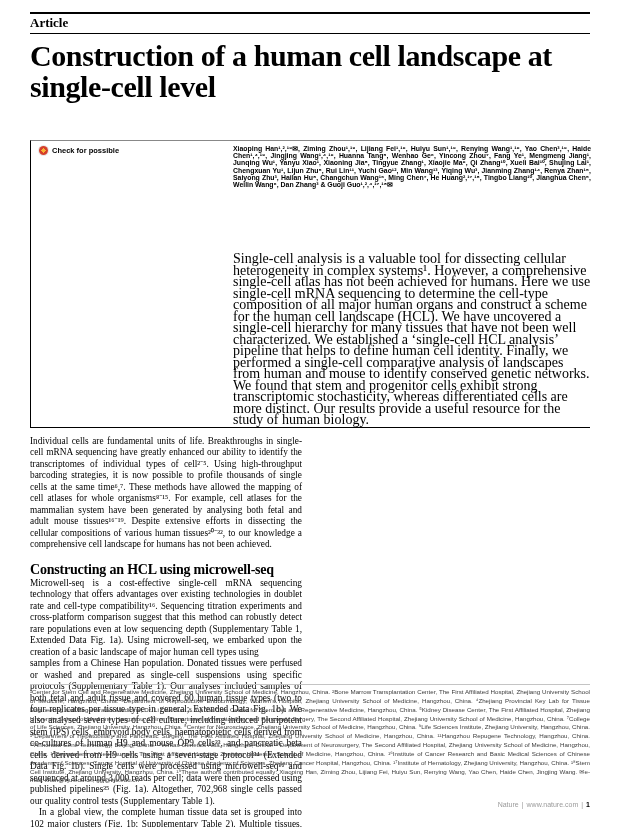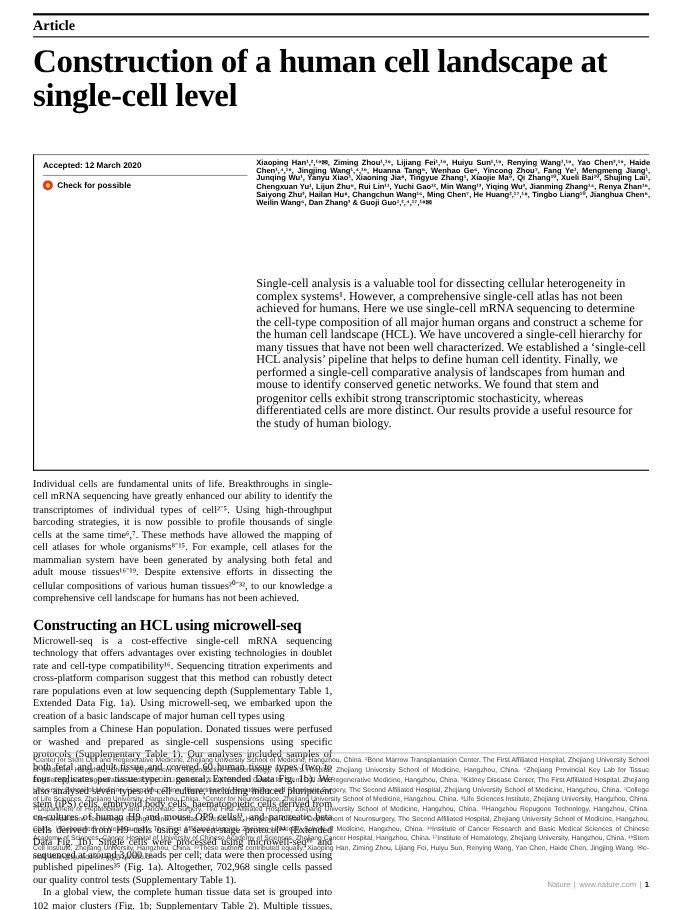--- a/index.html
+++ b/index.html
@@ -24,21 +24,21 @@
                 font-family:"Liberation Sans", sans-serif; font-size:7.5px; font-weight:bold; }
   .meta-row.serif { font-family:"Liberation Serif", serif; font-weight:normal; font-size:8px; }
   .meta-row.last { border-bottom:none; display:flex; align-items:center; gap:4px; }
   .check-icon { display:inline-block; width:9px; height:9px; border-radius:50%;
                 background:radial-gradient(circle at 50% 50%, #f9b233 0 32%, #d43f2a 33% 100%);
                 box-shadow:0 0 0 1px #e8e8e8; flex:0 0 auto; }
   .authors    { position:absolute; left:202px; top:4px; width:358px;
                 font-family:"Liberation Sans", sans-serif; font-weight:bold;
                 font-size:6.9px; line-height:7.2px; text-align:justify; }
   .abstract   { position:absolute; left:202px; top:112px; width:358px;
-                font-size:11px; line-height:11.5px; }
+                font-size:14px; line-height:11.5px; }
 
   .columns    { position:absolute; left:30px; top:436px; width:560px; display:flex; gap:0;flex-direction:column; }
   .col        { width:272px; font-size:9.3px; line-height:11.45px; text-align:justify; }
   .col p      { margin:0; }
   .col p.indent { text-indent:9px; }
   .col h2     { font-size:14px; font-weight:bold; margin:13px 0 3px; letter-spacing:-0.2px; }
 
   .fn-rule    { position:absolute; left:30px; top:684px; width:560px; height:1px; background:#c4c4c4; }
   .footnotes  { position:absolute; left:30px; top:688px; width:560px;
                 font-family:"Liberation Sans", sans-serif; font-size:6.2px; line-height:8.85px;
@@ -52,21 +52,20 @@
 </head>
 <body>
 
 <div class="rule-top"></div>
 <div class="kicker">Article</div>
 <div class="rule-kick"></div>
 <h1 class="title">Construction of a human cell landscape at single-cell level</h1>
 
 <div class="infobox">
   <div class="meta-col">
-    <div class="meta-row">Accepted: 12 March 2020</div>
     <div class="meta-row last">
       <span class="check-icon"></span>
       <span>Check for possible</span>
     </div>
   </div>
   <div class="authors">Xiaoping Han¹,²,¹⁹✉, Ziming Zhou¹,¹⁹, Lijiang Fei¹,¹⁹, Huiyu Sun¹,¹⁹, Renying Wang¹,¹⁹, Yao Chen³,¹⁹, Haide Chen¹,⁴,¹⁹, Jingjing Wang¹,⁴,¹⁹, Huanna Tang⁵, Wenhao Ge⁶, Yincong Zhou⁷, Fang Ye¹, Mengmeng Jiang¹, Junqing Wu¹, Yanyu Xiao¹, Xiaoning Jia⁸, Tingyue Zhang¹, Xiaojie Ma⁹, Qi Zhang¹⁰, Xueli Bai¹⁰, Shujing Lai¹, Chengxuan Yu¹, Lijun Zhu⁵, Rui Lin¹¹, Yuchi Gao¹², Min Wang¹³, Yiqing Wu³, Jianming Zhang¹⁴, Renya Zhan¹⁵, Saiyong Zhu³, Hailan Hu⁸, Changchun Wang¹⁶, Ming Chen⁷, He Huang²,¹⁷,¹⁸, Tingbo Liang¹⁰, Jianghua Chen⁵, Weilin Wang⁶, Dan Zhang³ &amp; Guoji Guo¹,²,⁴,¹⁷,¹⁸✉</div>
   <div class="abstract">Single-cell analysis is a valuable tool for dissecting cellular heterogeneity in complex systems¹. However, a comprehensive single-cell atlas has not been achieved for humans. Here we use single-cell mRNA sequencing to determine the cell-type composition of all major human organs and construct a scheme for the human cell landscape (HCL). We have uncovered a single-cell hierarchy for many tissues that have not been well characterized. We established a ‘single-cell HCL analysis’ pipeline that helps to define human cell identity. Finally, we performed a single-cell comparative analysis of landscapes from human and mouse to identify conserved genetic networks. We found that stem and progenitor cells exhibit strong transcriptomic stochasticity, whereas differentiated cells are more distinct. Our results provide a useful resource for the study of human biology.</div>
 </div>
 
 <div class="columns">

